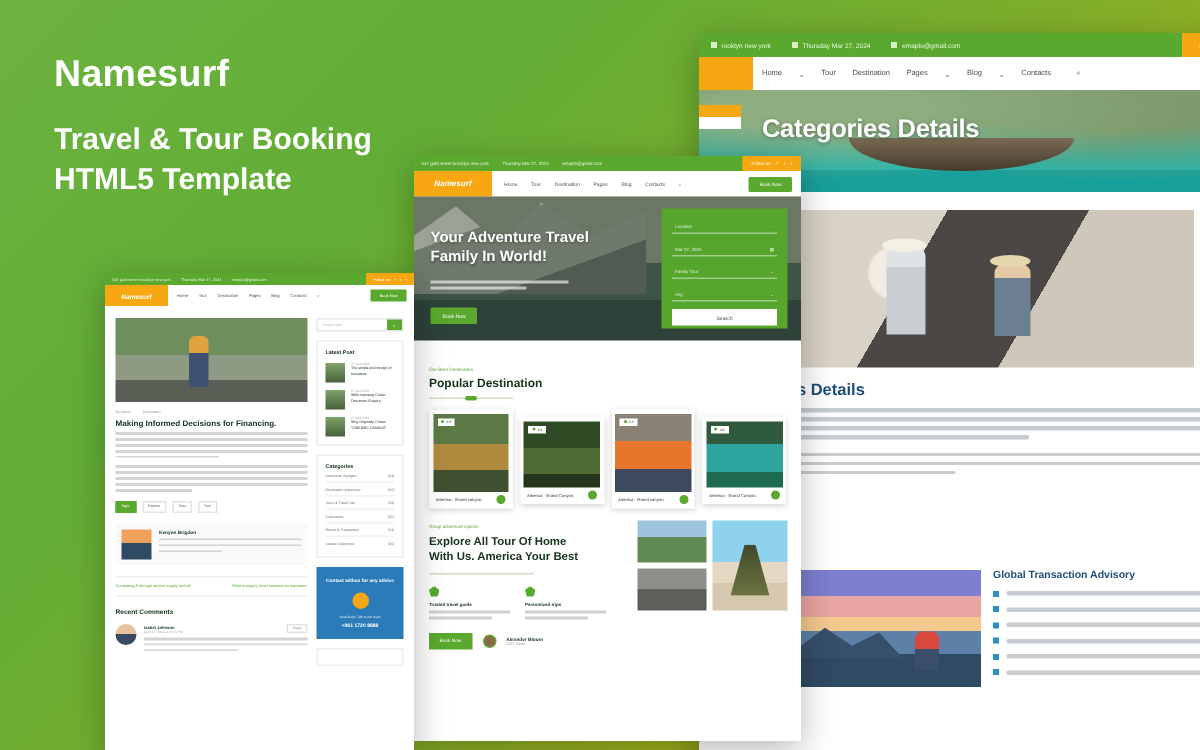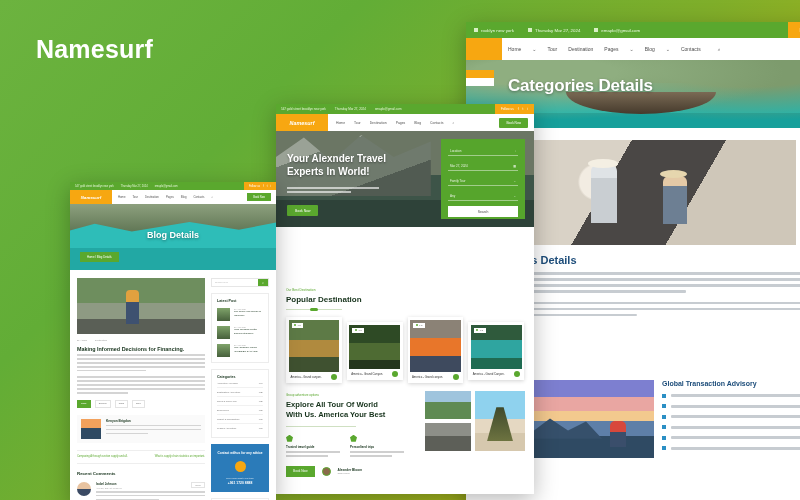--- a/index.html
+++ b/index.html
@@ -168,21 +168,21 @@
   }
   #panelB .hero .form .fi {
     height: 10px; border-bottom: 1px solid rgba(255,255,255,.45); margin-bottom: 5px;
     display: flex; align-items: center; justify-content: space-between;
     color: rgba(255,255,255,.85); font-size: 3px; padding: 0 2px;
   }
   #panelB .hero .form .sbtn {
     height: 11px; background: #fff; color: #4b4b4b; font-size: 3.4px;
     display: flex; align-items: center; justify-content: center; margin-top: 5px;
   }
-  #panelB .dest { position: relative; padding: 17px 10px 4px; margin-top: 44px; }
+  #panelB .dest { position: relative; padding: 17px 10px 4px; }
   #panelB .dest .kicker { font-size: 3.2px; color: #5aa82e; }
   #panelB .dest h3 { font-size: 8px; color: #17331c; font-weight: bold; margin-top: 3px; }
   #panelB .dest .divider { width: 56px; height: 1px; background: #cfe0c2; margin: 5px 0 0; position: relative; }
   #panelB .dest .divider::after { content:''; position:absolute; left:24px; top:-1.5px; width:8px; height:3px;
       background:#5aa82e; border-radius: 2px; }
   #panelB .cards { display: flex; gap: 5px; padding: 8px 10px 0; align-items: flex-start; }
   #panelB .card { flex: 1 1 0; background: #fff; box-shadow: 0 1px 4px rgba(0,0,0,.18); padding: 2.5px; }
   #panelB .card.hi { margin-top: -5px; }
   #panelB .card .thumb { position: relative; height: 44px; }
   #panelB .card.hi .thumb { height: 52px; }
@@ -293,20 +293,24 @@
   #panelC .side .advice .s { font-size: 2.2px; margin-top: 5px; opacity: .85; }
   #panelC .side .advice .p { font-size: 3.4px; font-weight: bold; margin-top: 2px; }
 </style>
 </head>
 <body>
 
 <div id="stage">
 
   <div class="promo">
     <div class="brand">Namesurf</div>
+    <div class="tag">
+      <div>Travel &amp; Tour Booking</div>
+      <div>HTML5 Template</div>
+    </div>
   </div>
 
   <div class="panel" id="panelA">
     <div class="topbar">
       <span class="seg">
         <i class="ic"></i>
         <span>rooklyn new york</span>
       </span>
       <span class="seg">
         <i class="ic"></i>
@@ -436,22 +440,22 @@
         <span>Blog</span>
         <span>Contacts</span>
         <span>⌕</span>
         <span class="cta">Book Now</span>
       </div>
     </div>
 
     <div class="hero">
       <div class="mountain"></div>
       <h2>
-        <span>Your Alexnder Travel</span><br>
-        <span>Experts In World!</span>
+        <span>Your Adventure Travel</span><br>
+        <span>Family In World!</span>
       </h2>
       <div class="sub">
           <i></i>
           <i style="width:70%"></i>
         </div>
       <div class="btn">Book Now</div>
       <div class="form">
         <div class="fi">
           <span>Location</span>
           <span>◦</span>
@@ -525,21 +529,21 @@
         <div class="meta">
           <div class="t">America - Grand Canyon.</div>
           <div class="c"></div>
         </div>
       </div>
     </div>
 
     <div class="explore">
       <div class="kicker">Group adventure options</div>
       <h3>
-        <span>Explore All Tour Of World</span><br>
+        <span>Explore All Tour Of Home</span><br>
         <span>With Us. America Your Best</span>
       </h3>
       <div class="divider"></div>
 
       <div class="feat">
         <div class="f">
           <div class="ico"></div>
           <div class="ft">Trusted travel guide</div>
           <div class="fl">
               <i></i>
@@ -597,25 +601,20 @@
         <span>Tour</span>
         <span>Destination</span>
         <span>Pages</span>
         <span>Blog</span>
         <span>Contacts</span>
         <span>⌕</span>
         <span class="cta">Book Now</span>
       </div>
     </div>
 
-    <div class="hero">
-      <div class="cliff"></div>
-      <h2>Blog Details</h2>
-      <div class="crumb">Home / Blog Details</div>
-    </div>
 
     <div class="content">
       <div class="main">
         <div class="img">
           <div class="man"></div>
         </div>
         <div class="metarow">
           <span>By Admin</span>
           <span>Destination</span>
         </div>

